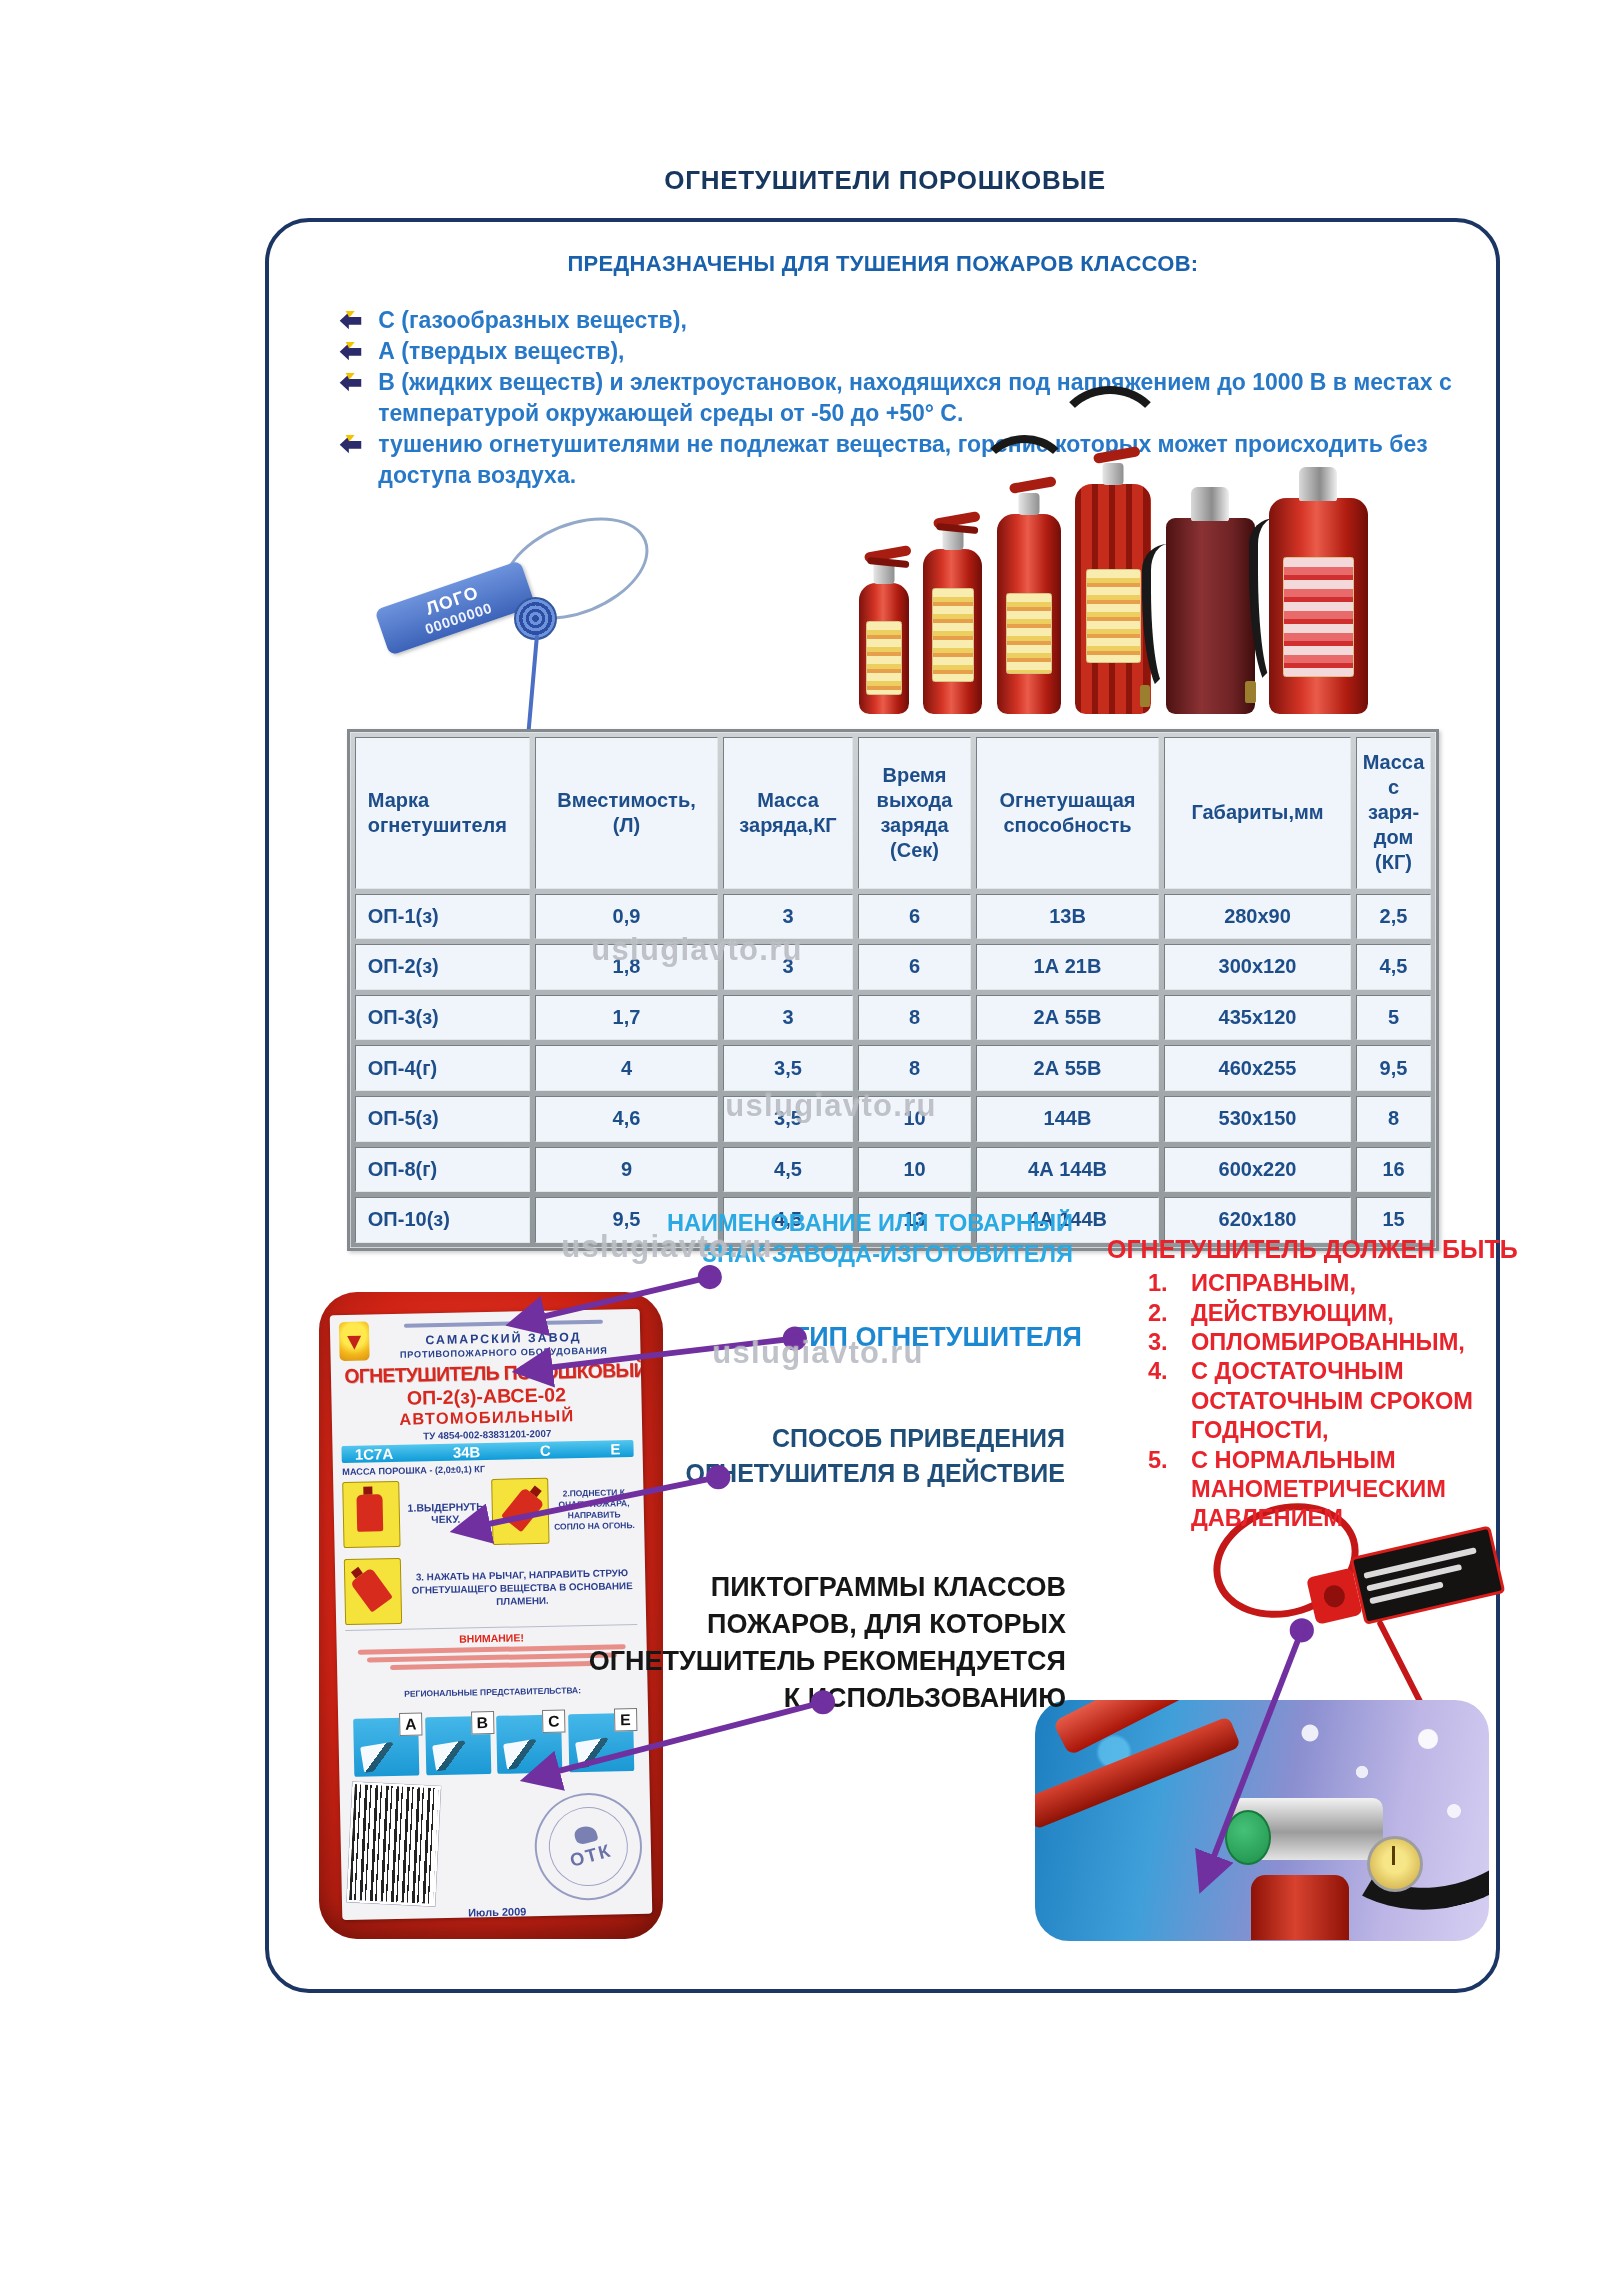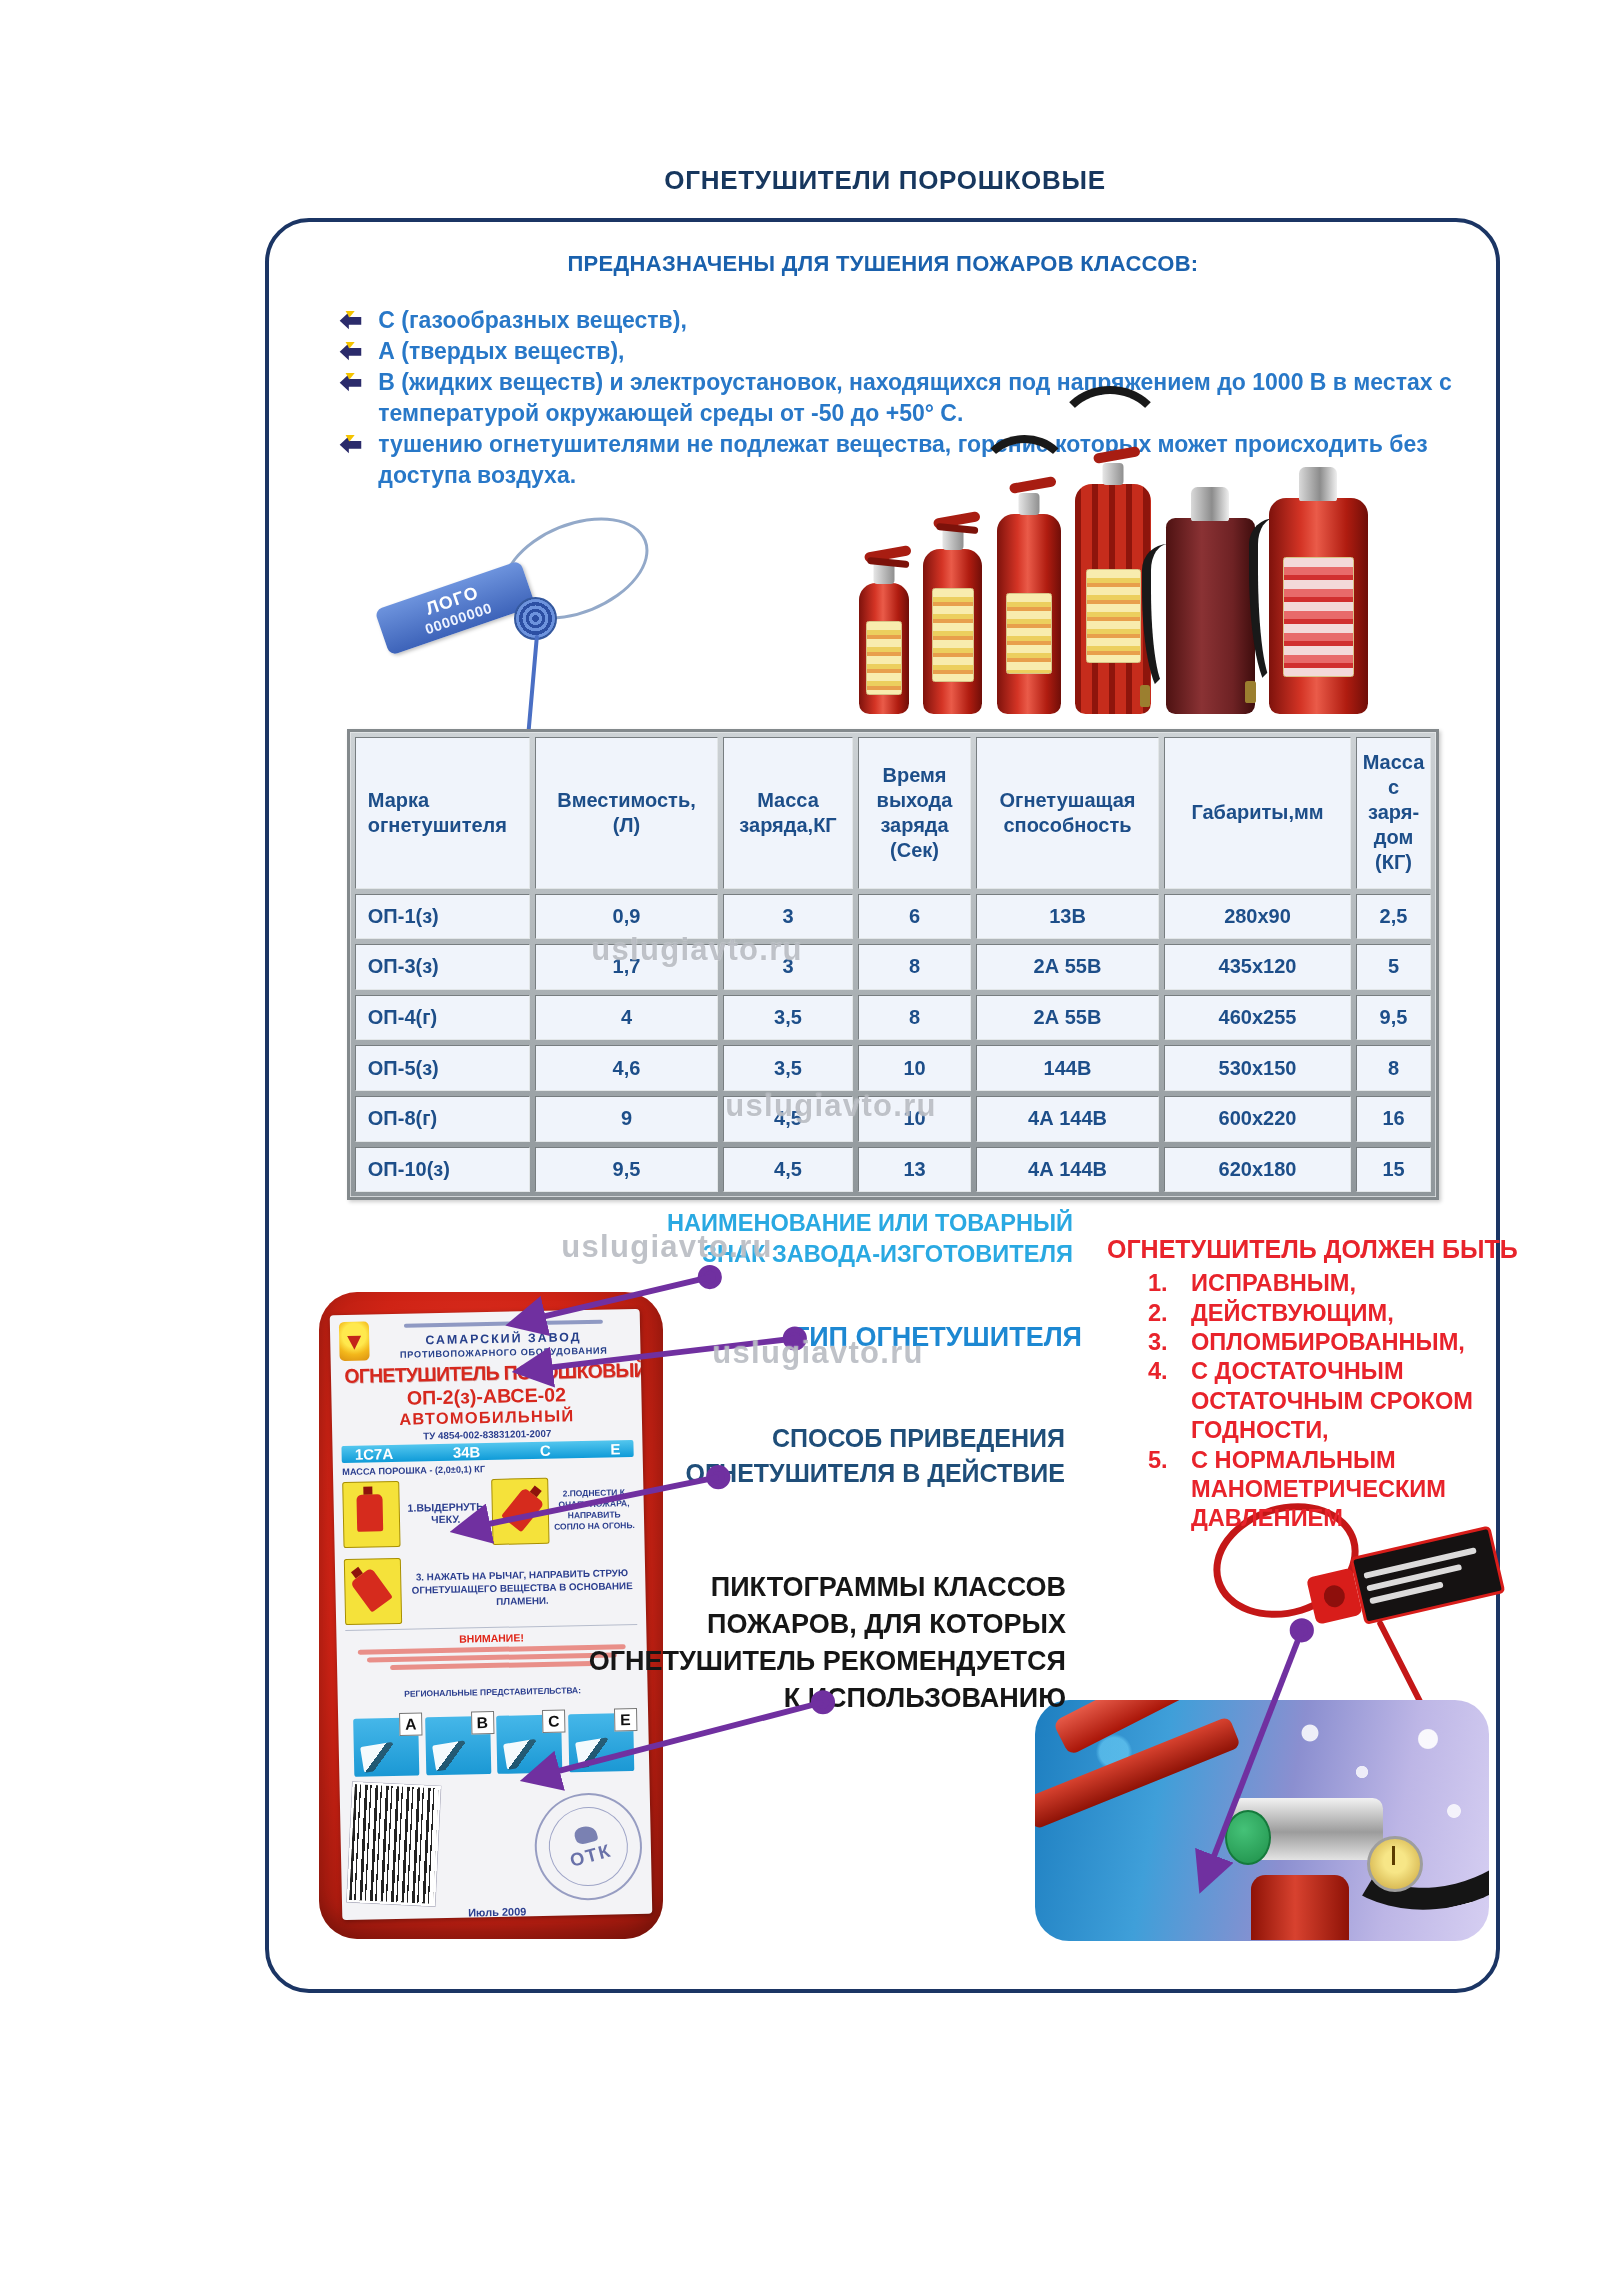--- a/index.html
+++ b/index.html
@@ -345,20 +345,29 @@
       <tr>
         <td class="cl">ОП-1(з)</td>
         <td>0,9</td>
         <td>3</td>
         <td>6</td>
         <td>13В</td>
         <td>280х90</td>
         <td>2,5</td>
       </tr>
       <tr>
+        <td class="cl">ОП-2(з)</td>
+        <td>1,8</td>
+        <td>3</td>
+        <td>6</td>
+        <td>1А 21В</td>
+        <td>300х120</td>
+        <td>4,5</td>
+      </tr>
+      <tr>
         <td class="cl">ОП-3(з)</td>
         <td>1,7</td>
         <td>3</td>
         <td>8</td>
         <td>2А 55В</td>
         <td>435х120</td>
         <td>5</td>
       </tr>
       <tr>
         <td class="cl">ОП-4(г)</td>

